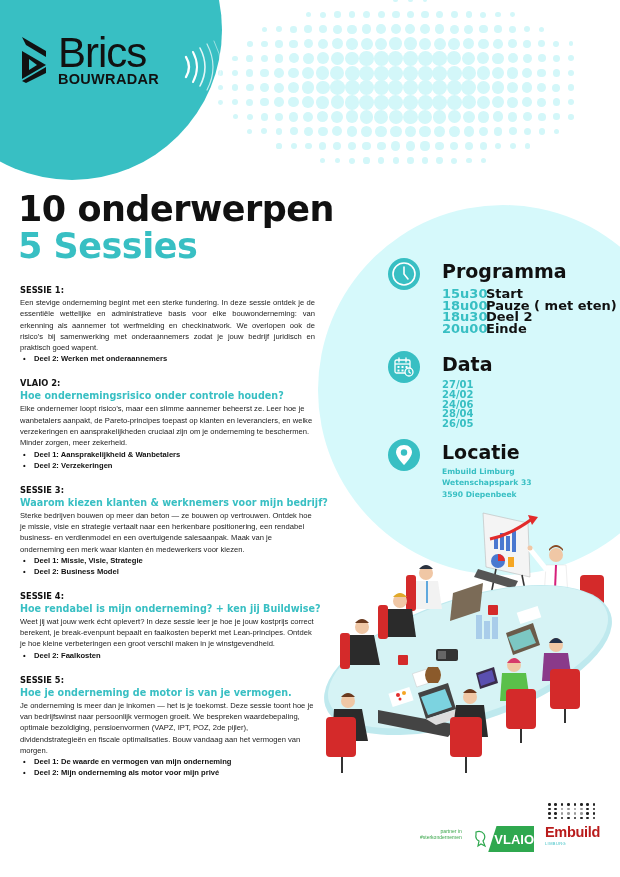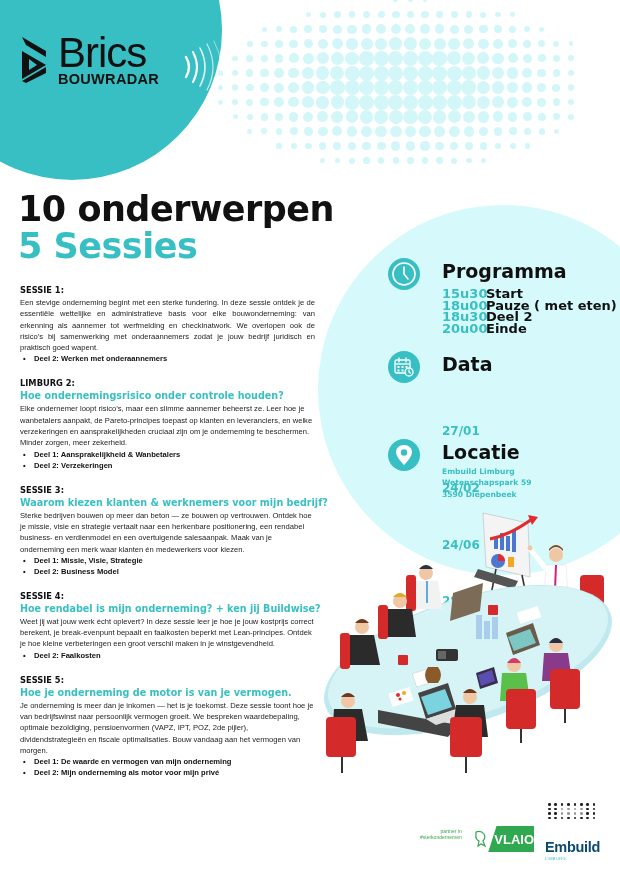--- a/index.html
+++ b/index.html
@@ -43,34 +43,34 @@
   .session-parts li { font-family: "Liberation Sans", sans-serif; font-weight: 700; font-size: 7.6px; line-height: 11px; color: #111; padding-left: 14px; position: relative; }
   .session-parts li::before { content: "\2022"; position: absolute; left: 3px; top: 0; }
 
   .info { position: absolute; left: 388px; z-index: 3; }
   .info-icon { position: absolute; left: 0; top: 0; width: 32px; height: 32px; border-radius: 50%; background: #38bfc3; display: flex; align-items: center; justify-content: center; }
   .info-heading { position: absolute; left: 54px; top: 2px; font-family: "DejaVu Sans", sans-serif; font-weight: 700; font-size: 19px; color: #111; white-space: nowrap; }
   .info-lines { position: absolute; left: 54px; top: 30px; white-space: nowrap; }
   .prog-row { display: flex; font-family: "DejaVu Sans", sans-serif; font-size: 13px; line-height: 11.6px; font-weight: 700; }
   .prog-time { color: #38bfc3; width: 44px; }
   .prog-label { color: #111; }
-  .date-line { font-family: "DejaVu Sans", sans-serif; font-weight: 700; font-size: 12px; line-height: 9.8px; color: #38bfc3; margin-top: 47px; }
+  .date-line { font-family: "DejaVu Sans", sans-serif; font-weight: 700; font-size: 10px; line-height: 9.8px; color: #38bfc3; }
   .loc-line { font-family: "DejaVu Sans", sans-serif; font-weight: 700; font-size: 7.6px; line-height: 11.3px; color: #38bfc3; }
 
   .illustration { position: absolute; left: 318px; top: 505px; width: 302px; height: 280px; z-index: 3; }
 
   .partner { position: absolute; left: 420px; top: 828px; z-index: 3; text-align: right; font-family: "Liberation Sans", sans-serif; font-size: 5px; line-height: 6px; color: #3aa64a; }
   .vlaio { position: absolute; left: 472px; top: 826px; width: 62px; height: 26px; z-index: 3; display: flex; }
   .vlaio-mark { width: 18px; height: 26px; background: #fff; display: flex; align-items: center; justify-content: center; }
   .vlaio-box { flex: 1; background: #2fa84f; color: #fff; font-family: "Liberation Sans", sans-serif; font-weight: 700; font-size: 13px; display: flex; align-items: center; justify-content: center; clip-path: polygon(18% 0, 100% 0, 100% 100%, 0 100%); padding-left: 6px; }
   .embuild { position: absolute; left: 545px; top: 803px; width: 60px; z-index: 3; }
   .embuild-dots { display: grid; grid-template-columns: repeat(8, 5px); grid-gap: 2px 1.4px; margin-left: 3px; }
   .embuild-dots i { display: block; width: 2.6px; height: 2.6px; border-radius: 50%; background: #222; }
   .embuild-dots i.l { background: #999; }
-  .embuild-name { font-family: "Liberation Sans", sans-serif; font-weight: 700; font-size: 14.5px; color: #0c4a6e; margin-top: 20px; letter-spacing: -0.3px; }
+  .embuild-name { font-family: "Liberation Sans", sans-serif; font-weight: 700; font-size: 14.5px; color: #b91c1c; margin-top: 5px; letter-spacing: -0.3px; }
   .embuild-sub { font-family: "Liberation Sans", sans-serif; font-size: 4px; color: #38bfc3; letter-spacing: 0.4px; margin-top: 1px; }
 </style>
 </head>
 <body>
 
 <div class="light-circle"></div>
 <div class="dots" id="dots">
     <span style="left: 193.365px; top: -2.43549px; width: 4.87098px; height: 4.87098px;"></span>
     <span style="left: 207.959px; top: -2.44136px; width: 4.88272px; height: 4.88272px;"></span>
     <span style="left: 222.598px; top: -2.40221px; width: 4.80442px; height: 4.80442px;"></span>
@@ -337,21 +337,21 @@
 
 <div class="sessions">
   <div class="session">
     <div class="session-label">SESSIE 1:</div>
     <p class="session-body">Een stevige onderneming begint met een sterke fundering. In deze sessie ontdek je de essentiële wettelijke en administratieve basis voor elke bouwonderneming: van erkenning als aannemer tot werfmelding en checkinatwork. We overlopen ook de risico’s bij samenwerking met onderaannemers zodat je jouw bedrijf juridisch en praktisch goed wapent.</p>
     <ul class="session-parts">
       <li>Deel 2: Werken met onderaannemers</li>
     </ul>
   </div>
   <div class="session">
-    <div class="session-label">LIMBURG 2:</div>
+    <div class="session-label">VLAIO 2:</div>
     <div class="session-title">Hoe ondernemingsrisico onder controle houden?</div>
     <p class="session-body left">Elke ondernemer loopt risico’s, maar een slimme aannemer beheerst ze. Leer hoe je wanbetalers aanpakt, de Pareto-principes toepast op klanten en leveranciers, en welke verzekeringen en aansprakelijkheden cruciaal zijn om je onderneming te beschermen. Minder zorgen, meer zekerheid.</p>
     <ul class="session-parts">
       <li>Deel 1: Aansprakelijkheid &amp; Wanbetalers</li>
       <li>Deel 2: Verzekeringen</li>
     </ul>
   </div>
   <div class="session">
     <div class="session-label">SESSIE 3:</div>
     <div class="session-title">Waarom kiezen klanten &amp; werknemers voor mijn bedrijf?</div>
@@ -438,21 +438,21 @@
 <div class="info" style="top:439px;">
   <div class="info-icon">
     <svg width="20" height="22" viewBox="0 0 20 22">
       <path d="M10 1 C5 1 2 4.5 2 8.5 C2 13 10 21 10 21 C10 21 18 13 18 8.5 C18 4.5 15 1 10 1 Z" fill="#fff"></path>
       <circle cx="10" cy="8.5" r="3.2" fill="#38bfc3"></circle>
     </svg>
   </div>
   <div class="info-heading">Locatie</div>
   <div class="info-lines" style="top:27px;">
     <div class="loc-line">Embuild Limburg</div>
-    <div class="loc-line">Wetenschapspark 59</div>
+    <div class="loc-line">Wetenschapspark 33</div>
     <div class="loc-line">3590 Diepenbeek</div>
   </div>
 </div>
 
 <svg class="illustration" viewBox="0 0 302 280">
 
   <g>
     <polygon points="165,8 210,18 212,72 168,62" fill="#f4f4f4" stroke="#bbb" stroke-width="0.6"></polygon>
     <rect x="176" y="32" width="4" height="12" fill="#4a78d0"></rect>
     <rect x="182" y="28" width="4" height="17" fill="#4a78d0"></rect>

